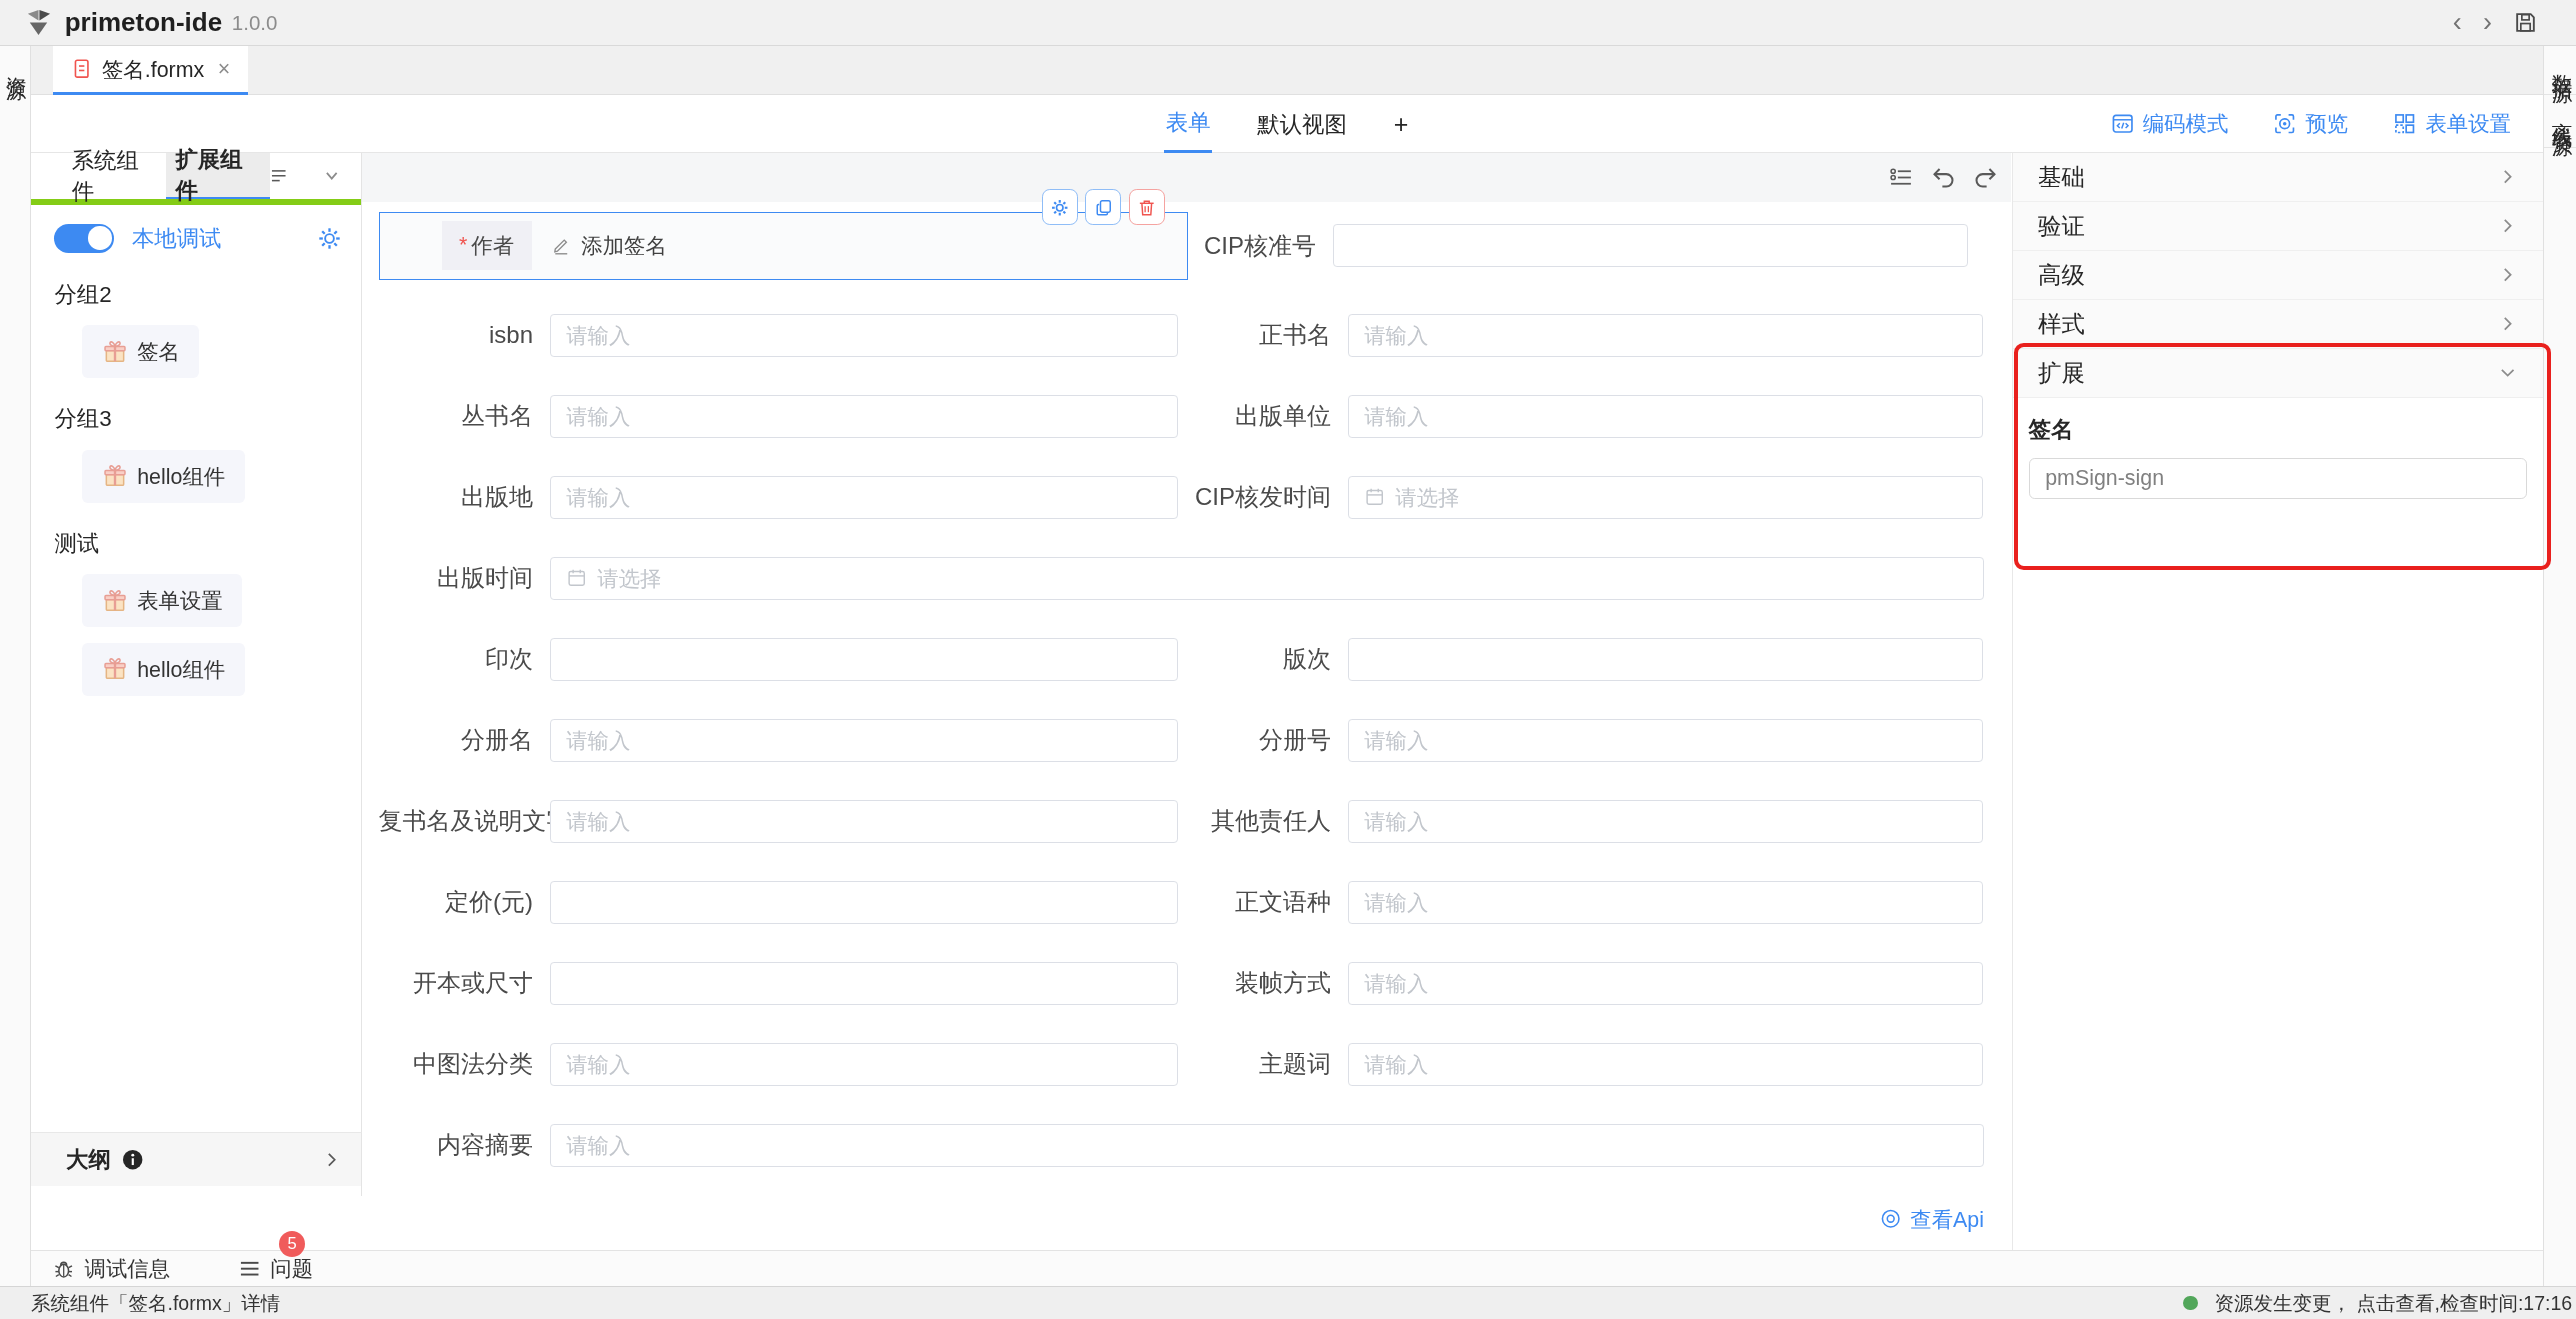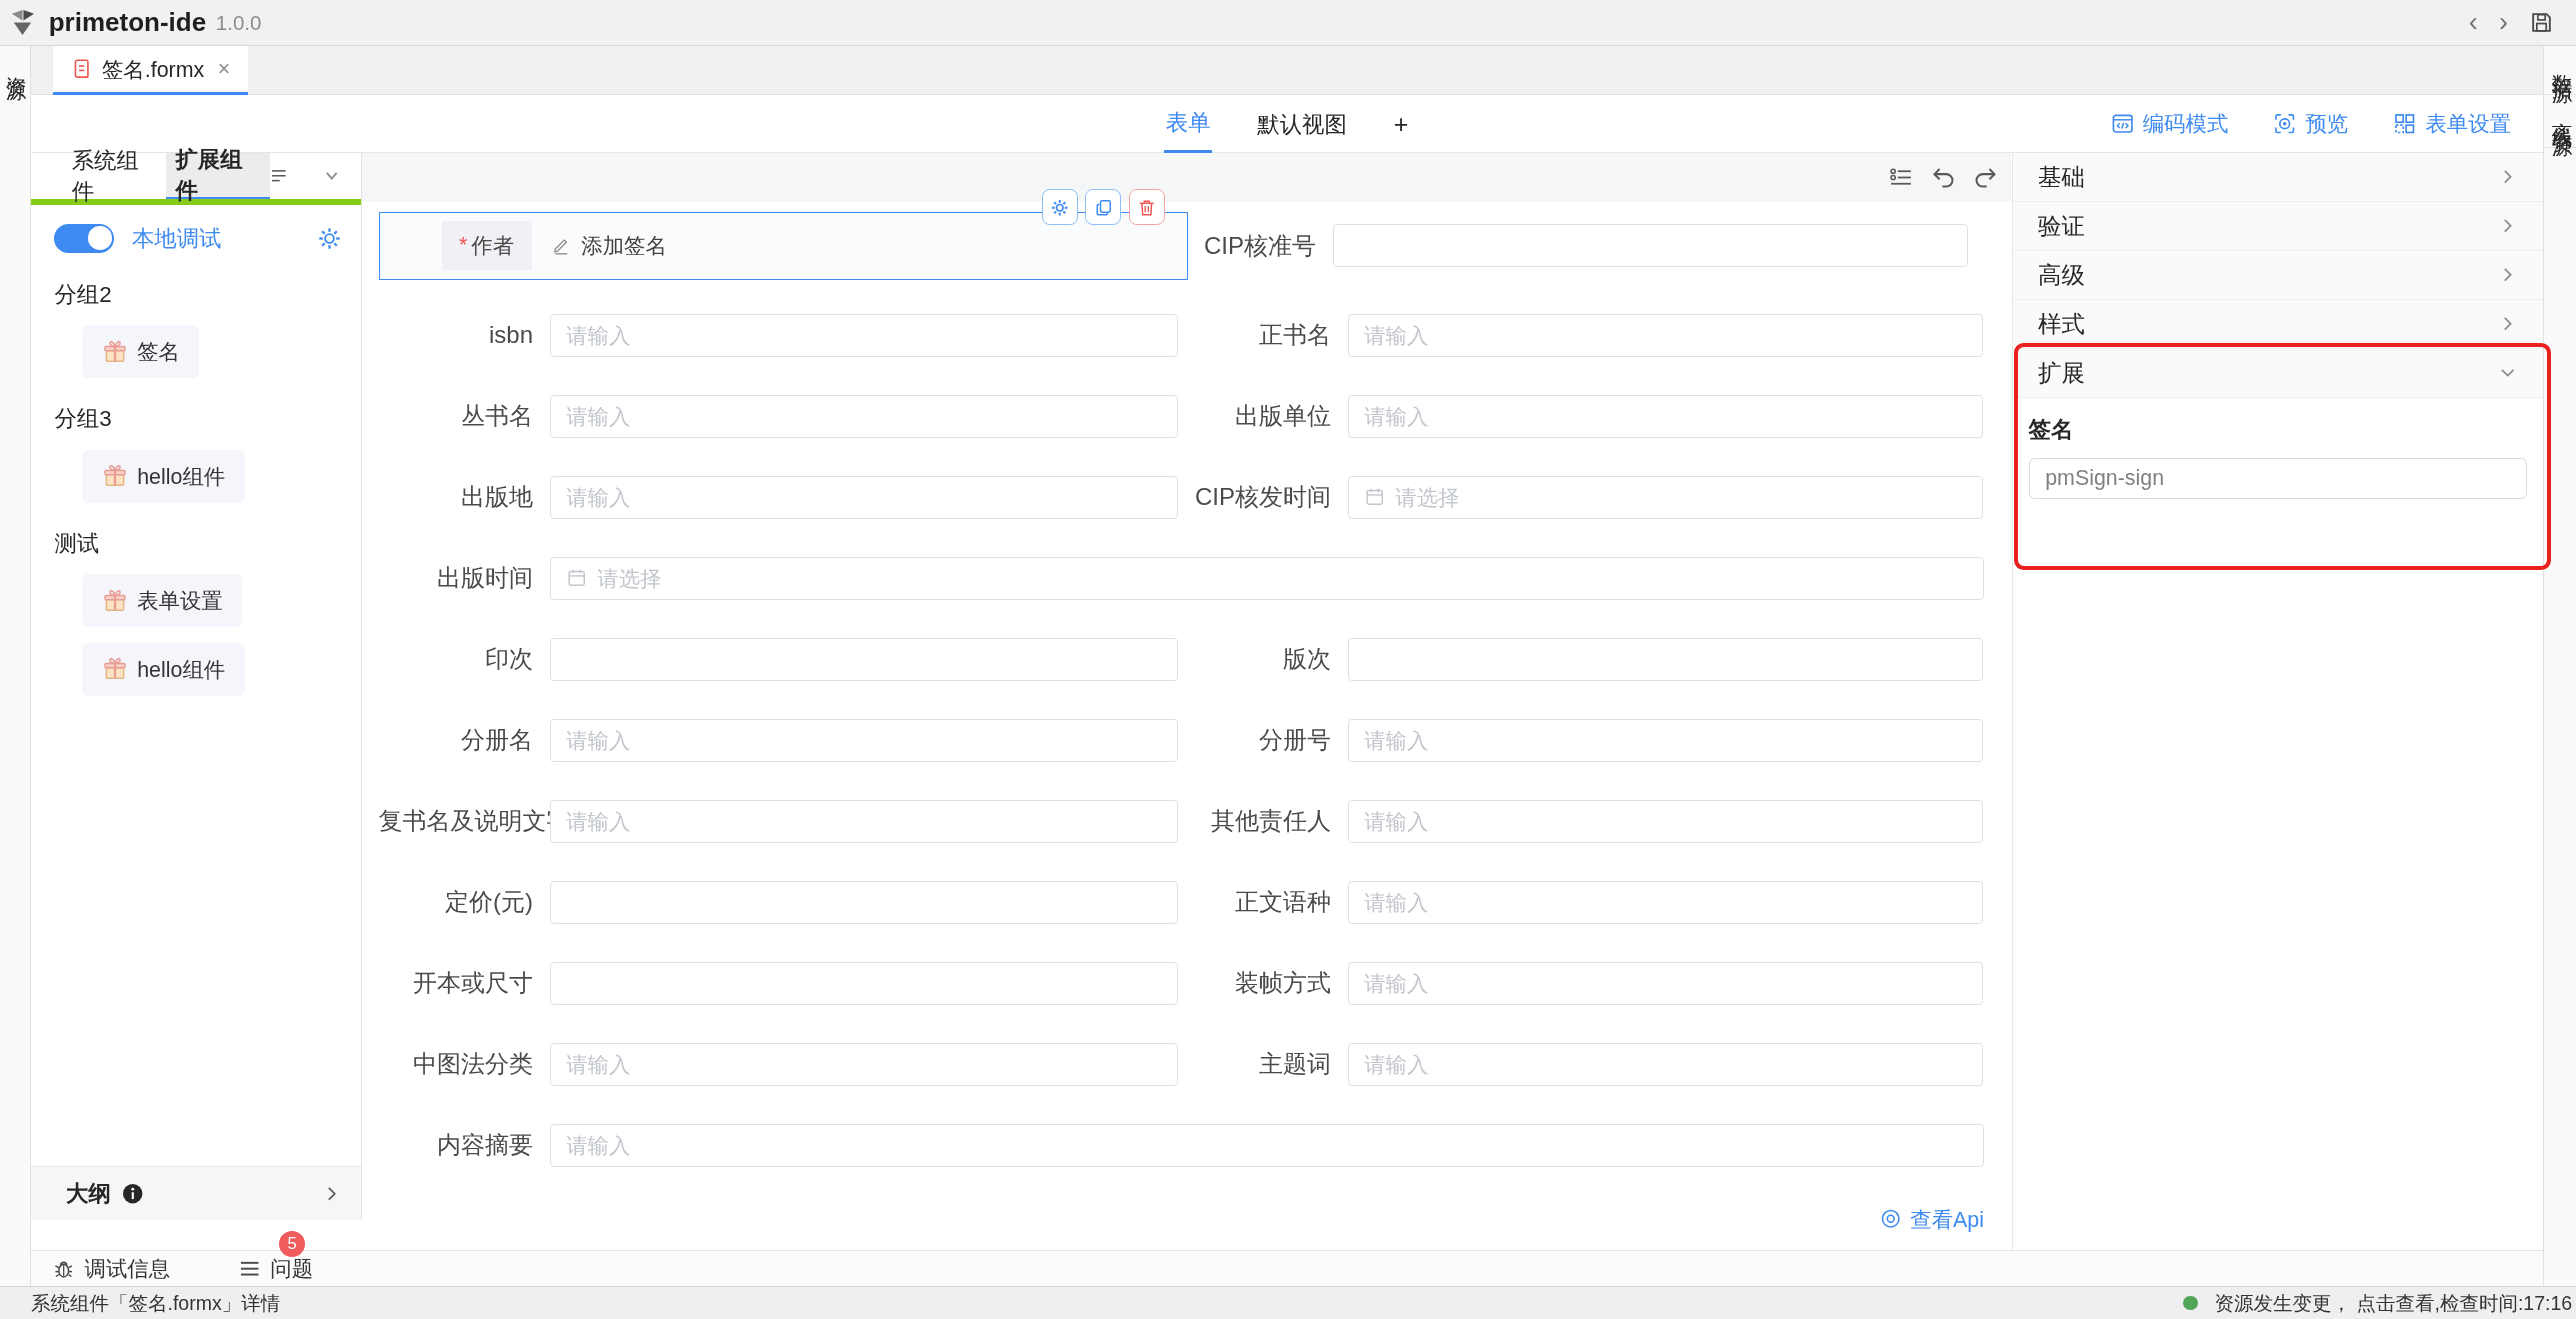--- a/index.html
+++ b/index.html
@@ -2,21 +2,21 @@
 <html><head>
 <meta charset="utf-8">
 <style>
   * { box-sizing: border-box; margin: 0; padding: 0; }
   html,body { background:#fff; }
   body { font-family: "Liberation Sans", "DejaVu Sans", sans-serif; color:#262626; }
   .screen { position:relative; width:2576px; height:1319px; background:#fff; overflow:hidden; }
   :root { }
   
   .topbar { position:absolute; left:0; top:0; width:2576px; height:46px; background:#f1f1f1;
-            border-bottom:1px solid #d9d9d9; display:flex; align-items:center; padding:0 8px; }
+            border-bottom:1px solid #d9d9d9; display:flex; align-items:center; padding:0 24px; }
   .logo { width:29px; height:29px; margin-right:11.7px; }
   .app-title { font-size:26px; font-weight:bold; color:#1f1f1f; }
   .app-version { font-size:20.5px; color:#8c8c8c; margin-left:9.7px; }
   .topbar-right { margin-left:auto; display:flex; align-items:center; gap:21.4px; padding-right:13.6px; }
   .nav-arrow { font-size:27px; color:#737373; line-height:1; cursor:pointer; }
   
   .left-strip { position:absolute; left:0; top:46px; width:31px; height:1240px; background:#fafafa;
                 border-right:1px solid #e0e0e0; }
   .v-tab { writing-mode:vertical-rl; text-orientation:upright; font-size:20.5px; color:#262626;
            letter-spacing:4.9px; margin:13.6px auto 0 auto; display:block; text-align:center; width:100%; cursor:pointer; }
@@ -48,21 +48,21 @@
   .sb-tab.active { background:#ececec; border-bottom:2.9px solid #3d8af2; font-weight:bold; }
   .sb-tabs-icons { margin-left:auto; display:flex; align-items:center; gap:35px; padding-right:19.5px; }
   .toggle-row { display:flex; align-items:center; margin:17.5px 19.5px 0 23.4px; }
   .toggle { width:60px; height:29px; border-radius:14.6px; background:#3d8af2; position:relative; cursor:pointer; flex:0 0 auto; }
   .toggle .knob { position:absolute; right:2.9px; top:2.9px; width:23.4px; height:23.4px; border-radius:50%; background:#fff; }
   .toggle-label { font-size:22.4px; color:#3d8af2; margin-left:17.5px; }
   .toggle-row .gear { margin-left:auto; cursor:pointer; }
   .group-label { font-size:22.4px; color:#262626; margin:25px 0 0 23.4px; }
   .chip { display:inline-flex; align-items:center; gap:9.7px; height:53px; padding:0 19.5px; margin:15.6px 0 0 51px;
           background:#f5f6fb; border-radius:5.8px; font-size:21.4px; color:#333; cursor:grab; }
-  .sb-outline { position:absolute; left:31px; top:1166px; width:331px; height:54px; background:#f6f6f6;
+  .sb-outline { position:absolute; left:31px; top:1132px; width:331px; height:54px; background:#f6f6f6;
                 border-top:1px solid #e8e8e8; border-right:1px solid #e4e4e4; display:flex; align-items:center; padding:0 19.5px 0 35px; }
   .outline-label { font-size:22.4px; font-weight:bold; color:#262626; margin-right:11.7px; }
   .sb-outline .chev { margin-left:auto; cursor:pointer; }
   
   .bottombar { position:absolute; left:31px; top:1250px; width:2512px; height:36px; background:#fbfbfb;
                border-top:1px solid #e3e3e3; display:flex; align-items:center; }
   .bb-item { display:flex; align-items:center; gap:8.8px; font-size:21.4px; color:#333; cursor:pointer; }
   .bb-debug { margin-left:21.4px; }
   .bb-issues { margin-left:68px; position:relative; }
   .badge { position:absolute; left:41px; top:-23.4px; width:26px; height:26px; border-radius:50%;

